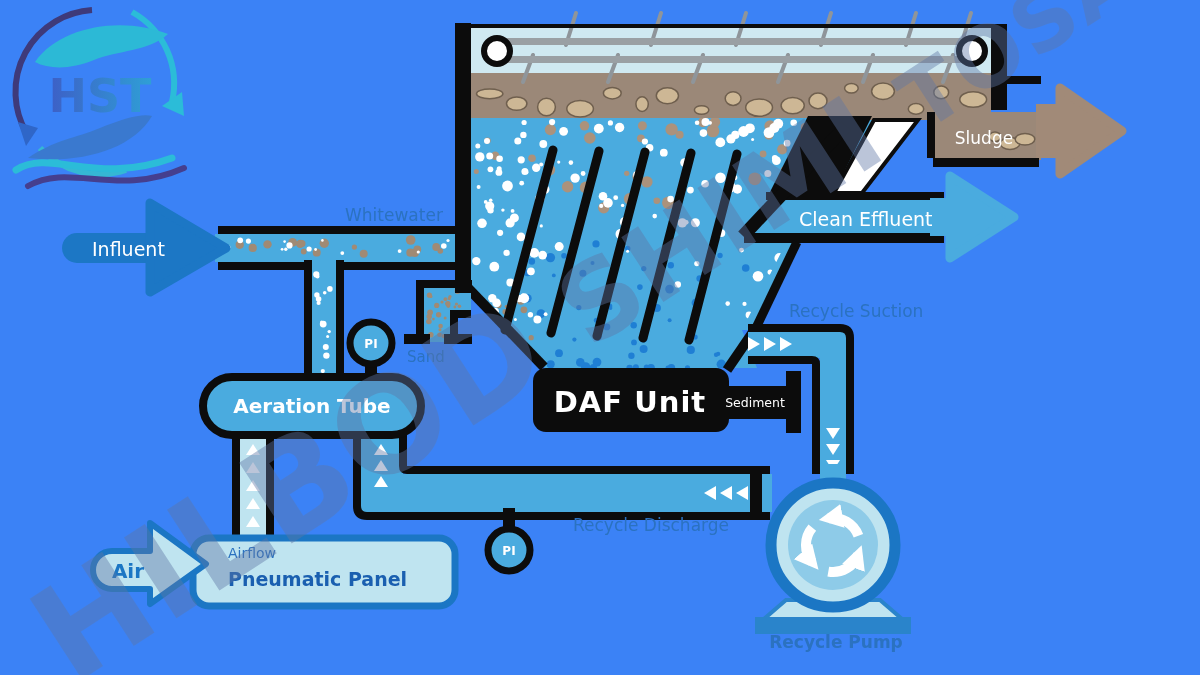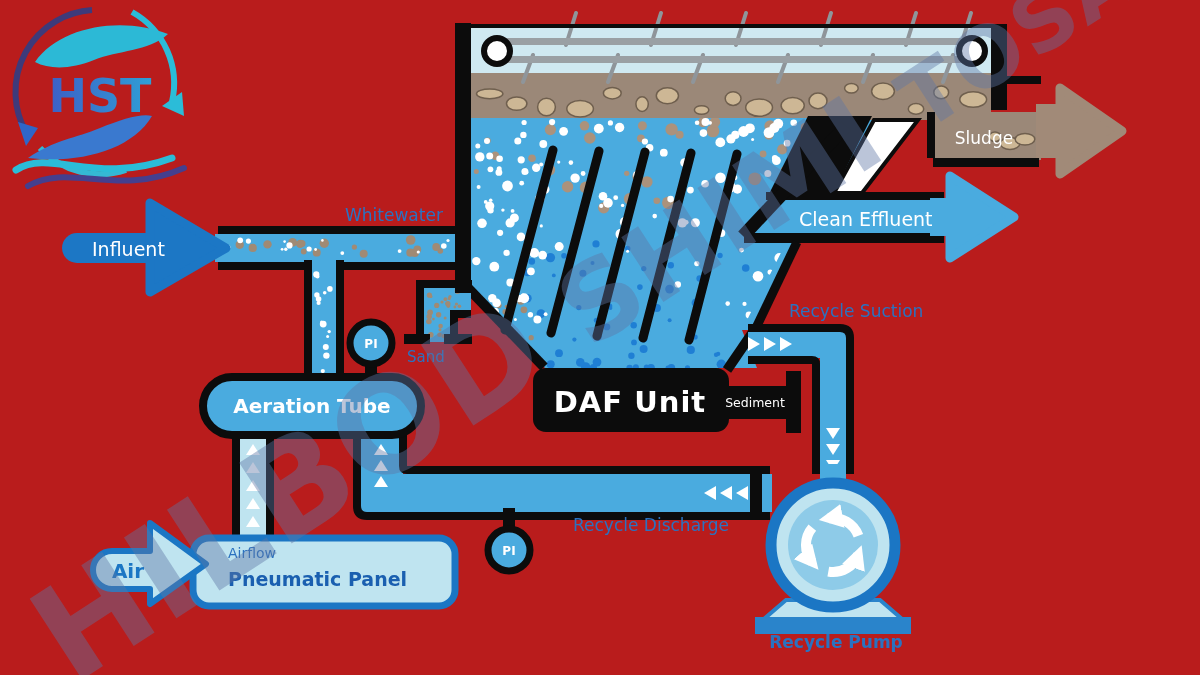--- a/index.html
+++ b/index.html
@@ -1,16 +1,16 @@
 <!DOCTYPE html>
 <html><head>
 <meta charset="utf-8">
 <style>
   html,body{margin:0;padding:0;background:#fff;}
-  #stage{position:relative;width:1200px;height:675px;background:#b91c1c;overflow:hidden;
+  #stage{position:relative;width:1200px;height:675px;background:#3b82f6;overflow:hidden;
          font-family:"DejaVu Sans",sans-serif;}
   svg{display:block}
   .lbl{font-family:"DejaVu Sans",sans-serif;fill:#2b72c0;}
   .lblw{font-family:"DejaVu Sans",sans-serif;fill:#ffffff;}
   .bold{font-weight:bold;}
   .blk{fill:#0c0c0c;}
   .pipe{fill:#4aabdf;}
   .outl{stroke:#0c0c0c;fill:none;}
 </style>
 </head>

